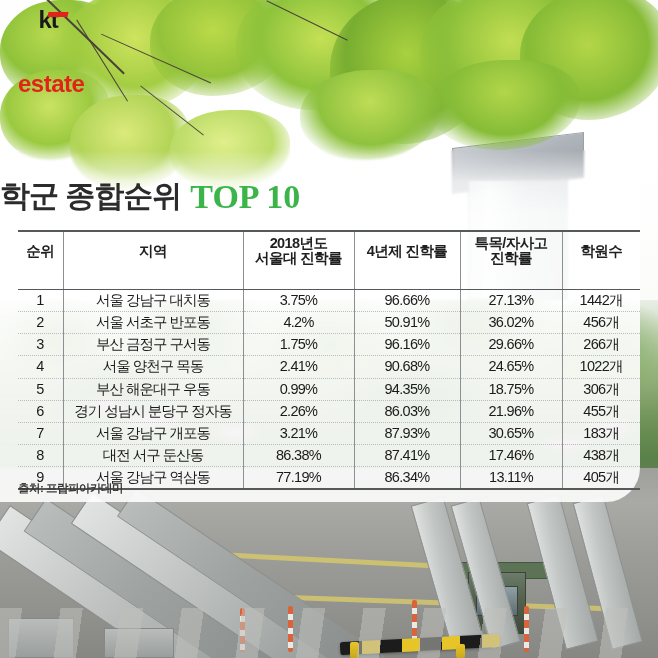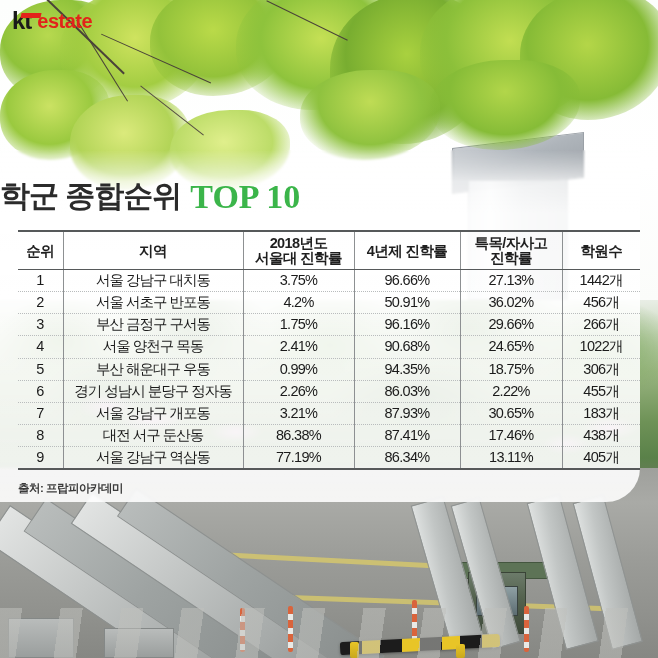--- a/index.html
+++ b/index.html
@@ -129,32 +129,33 @@
     background:linear-gradient(180deg,rgba(255,255,255,0) 0%,rgba(255,255,255,.72) 9%,rgba(255,255,255,.88) 18%,rgba(255,255,255,.9) 88%,rgba(255,255,255,.88) 100%);
     border-bottom-right-radius:34px;
     backdrop-filter:blur(1px);
   }
 
   
   #logo {
     position:absolute; left:12px; top:8px; height:26px;
     display:flex; align-items:center; z-index:6;
     font-family:"Liberation Sans", sans-serif;
+    flex-direction:column;
   }
   #logo .kt {
     font-size:24px; font-weight:700; color:#1a1a1a; letter-spacing:-1px;
     position:relative; line-height:1;
   }
   #logo .kt::after {
     content:""; position:absolute; left:9px; top:4px; width:20px; height:5px;
     background:#e2231a; transform:skewX(-12deg);
   }
   #logo .estate {
-    font-size:20px; font-weight:700; color:#e2231a; margin-left:6px;
-    letter-spacing:-.5px; line-height:1;
+    font-size:24px; font-weight:700; color:#e2231a; margin-left:6px;
+    letter-spacing:-.5px; line-height:1;margin-top:40px;
   }
 
   
   #title {
     position:absolute; left:0; top:176px; width:640px;
     text-align:left; z-index:5; white-space:nowrap;
   }
   #title .t-ko {
     font-size:30px; font-weight:700; color:#2b2b2b;
     letter-spacing:-1px; vertical-align:middle;
@@ -163,21 +164,21 @@
     font-family:"Liberation Serif","DejaVu Serif",serif;
     font-size:34px; font-weight:700; color:#3bb54a;
     margin-left:9px; letter-spacing:0px; vertical-align:middle;
   }
 
   
   #table-wrap { position:absolute; left:18px; top:230px; width:622px; z-index:5; }
   table { width:100%; border-collapse:collapse; table-layout:fixed; }
   thead th {
     font-size:14.5px; font-weight:700; color:#1f1f1f;
-    padding:4px 2px 3px; text-align:center; line-height:1.04;
+    padding:4px 2px 23px; text-align:center; line-height:1.04;
     border-top:2px solid #56595a; border-bottom:1.5px solid #56595a;
     letter-spacing:-.6px;
   }
   thead th + th { border-left:1.3px solid #8d9092; }
   tbody td {
     font-size:14.5px; color:#1b1b1b; text-align:center;
     padding:2px 2px 2px; line-height:1.18; letter-spacing:-.7px;
     border-bottom:1px dotted #b9bcbd;
   }
   tbody td + td { border-left:1.3px solid #8d9092; }
@@ -334,21 +335,21 @@
           <td>0.99%</td>
           <td>94.35%</td>
           <td>18.75%</td>
           <td>306개</td>
         </tr>
         <tr>
           <td class="rank">6</td>
           <td class="region">경기 성남시 분당구 정자동</td>
           <td>2.26%</td>
           <td>86.03%</td>
-          <td>2.22%</td>
+          <td>21.96%</td>
           <td>455개</td>
         </tr>
         <tr>
           <td class="rank">7</td>
           <td class="region">서울 강남구 개포동</td>
           <td>3.21%</td>
           <td>87.93%</td>
           <td>30.65%</td>
           <td>183개</td>
         </tr>

